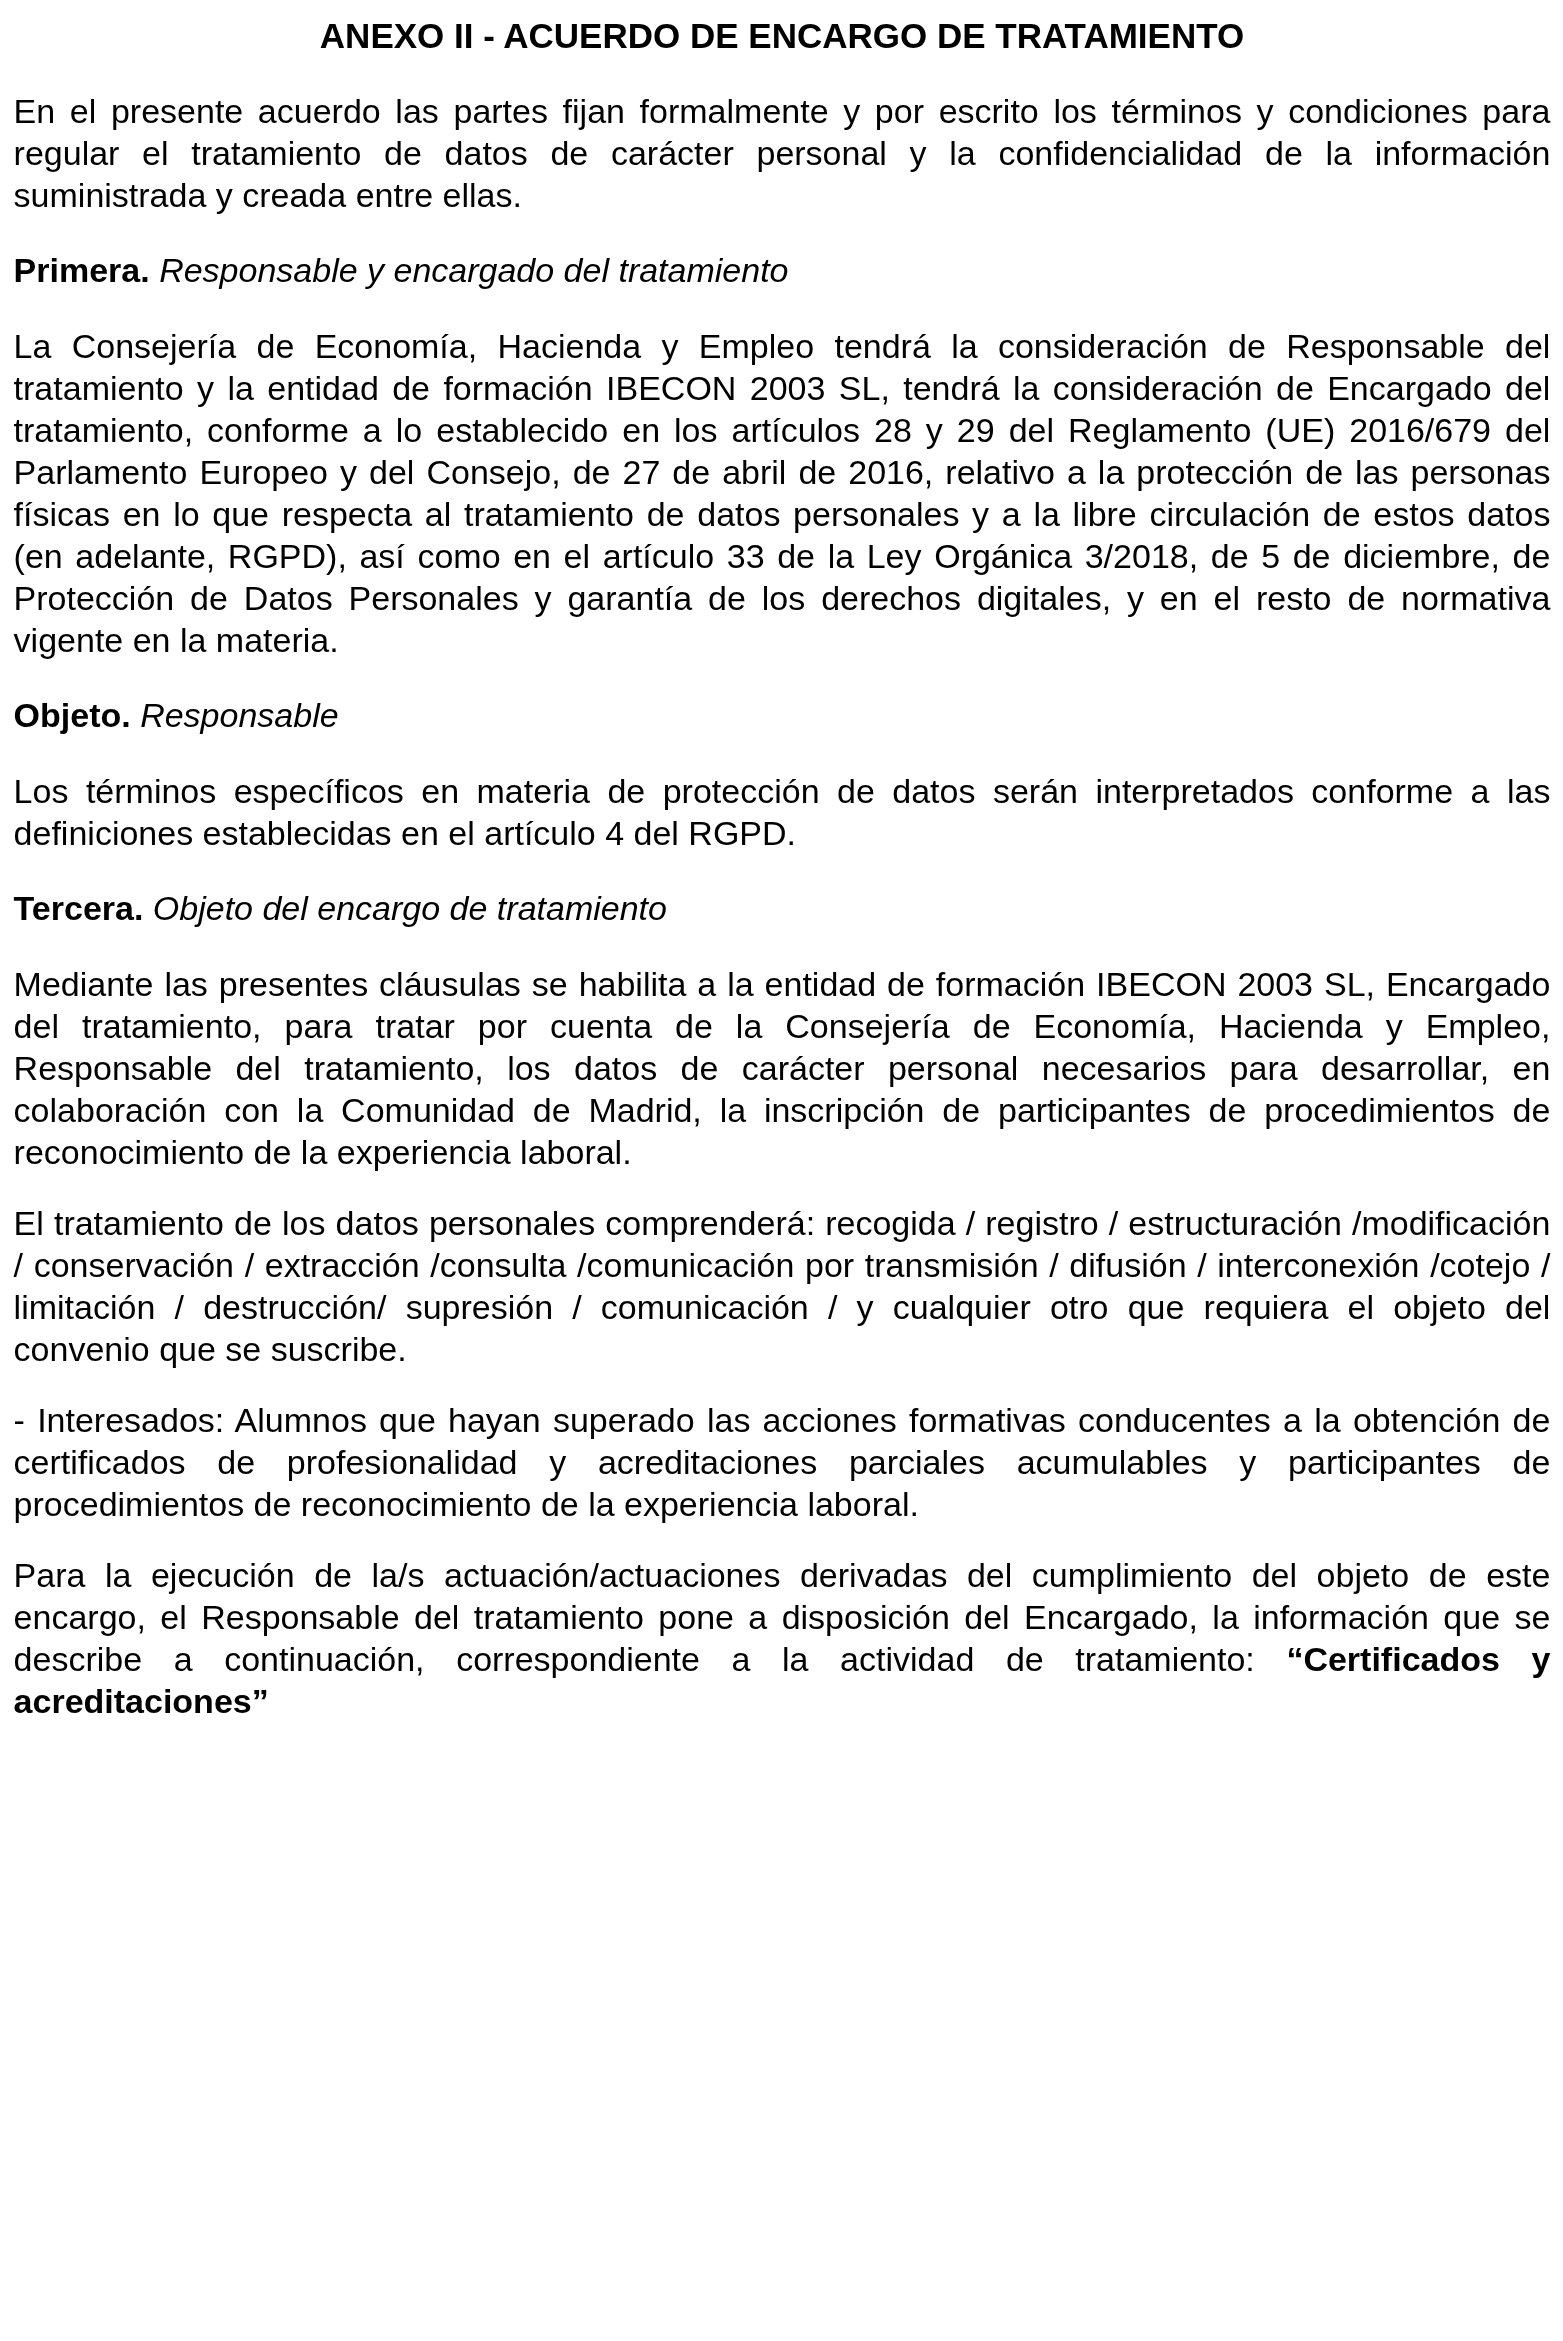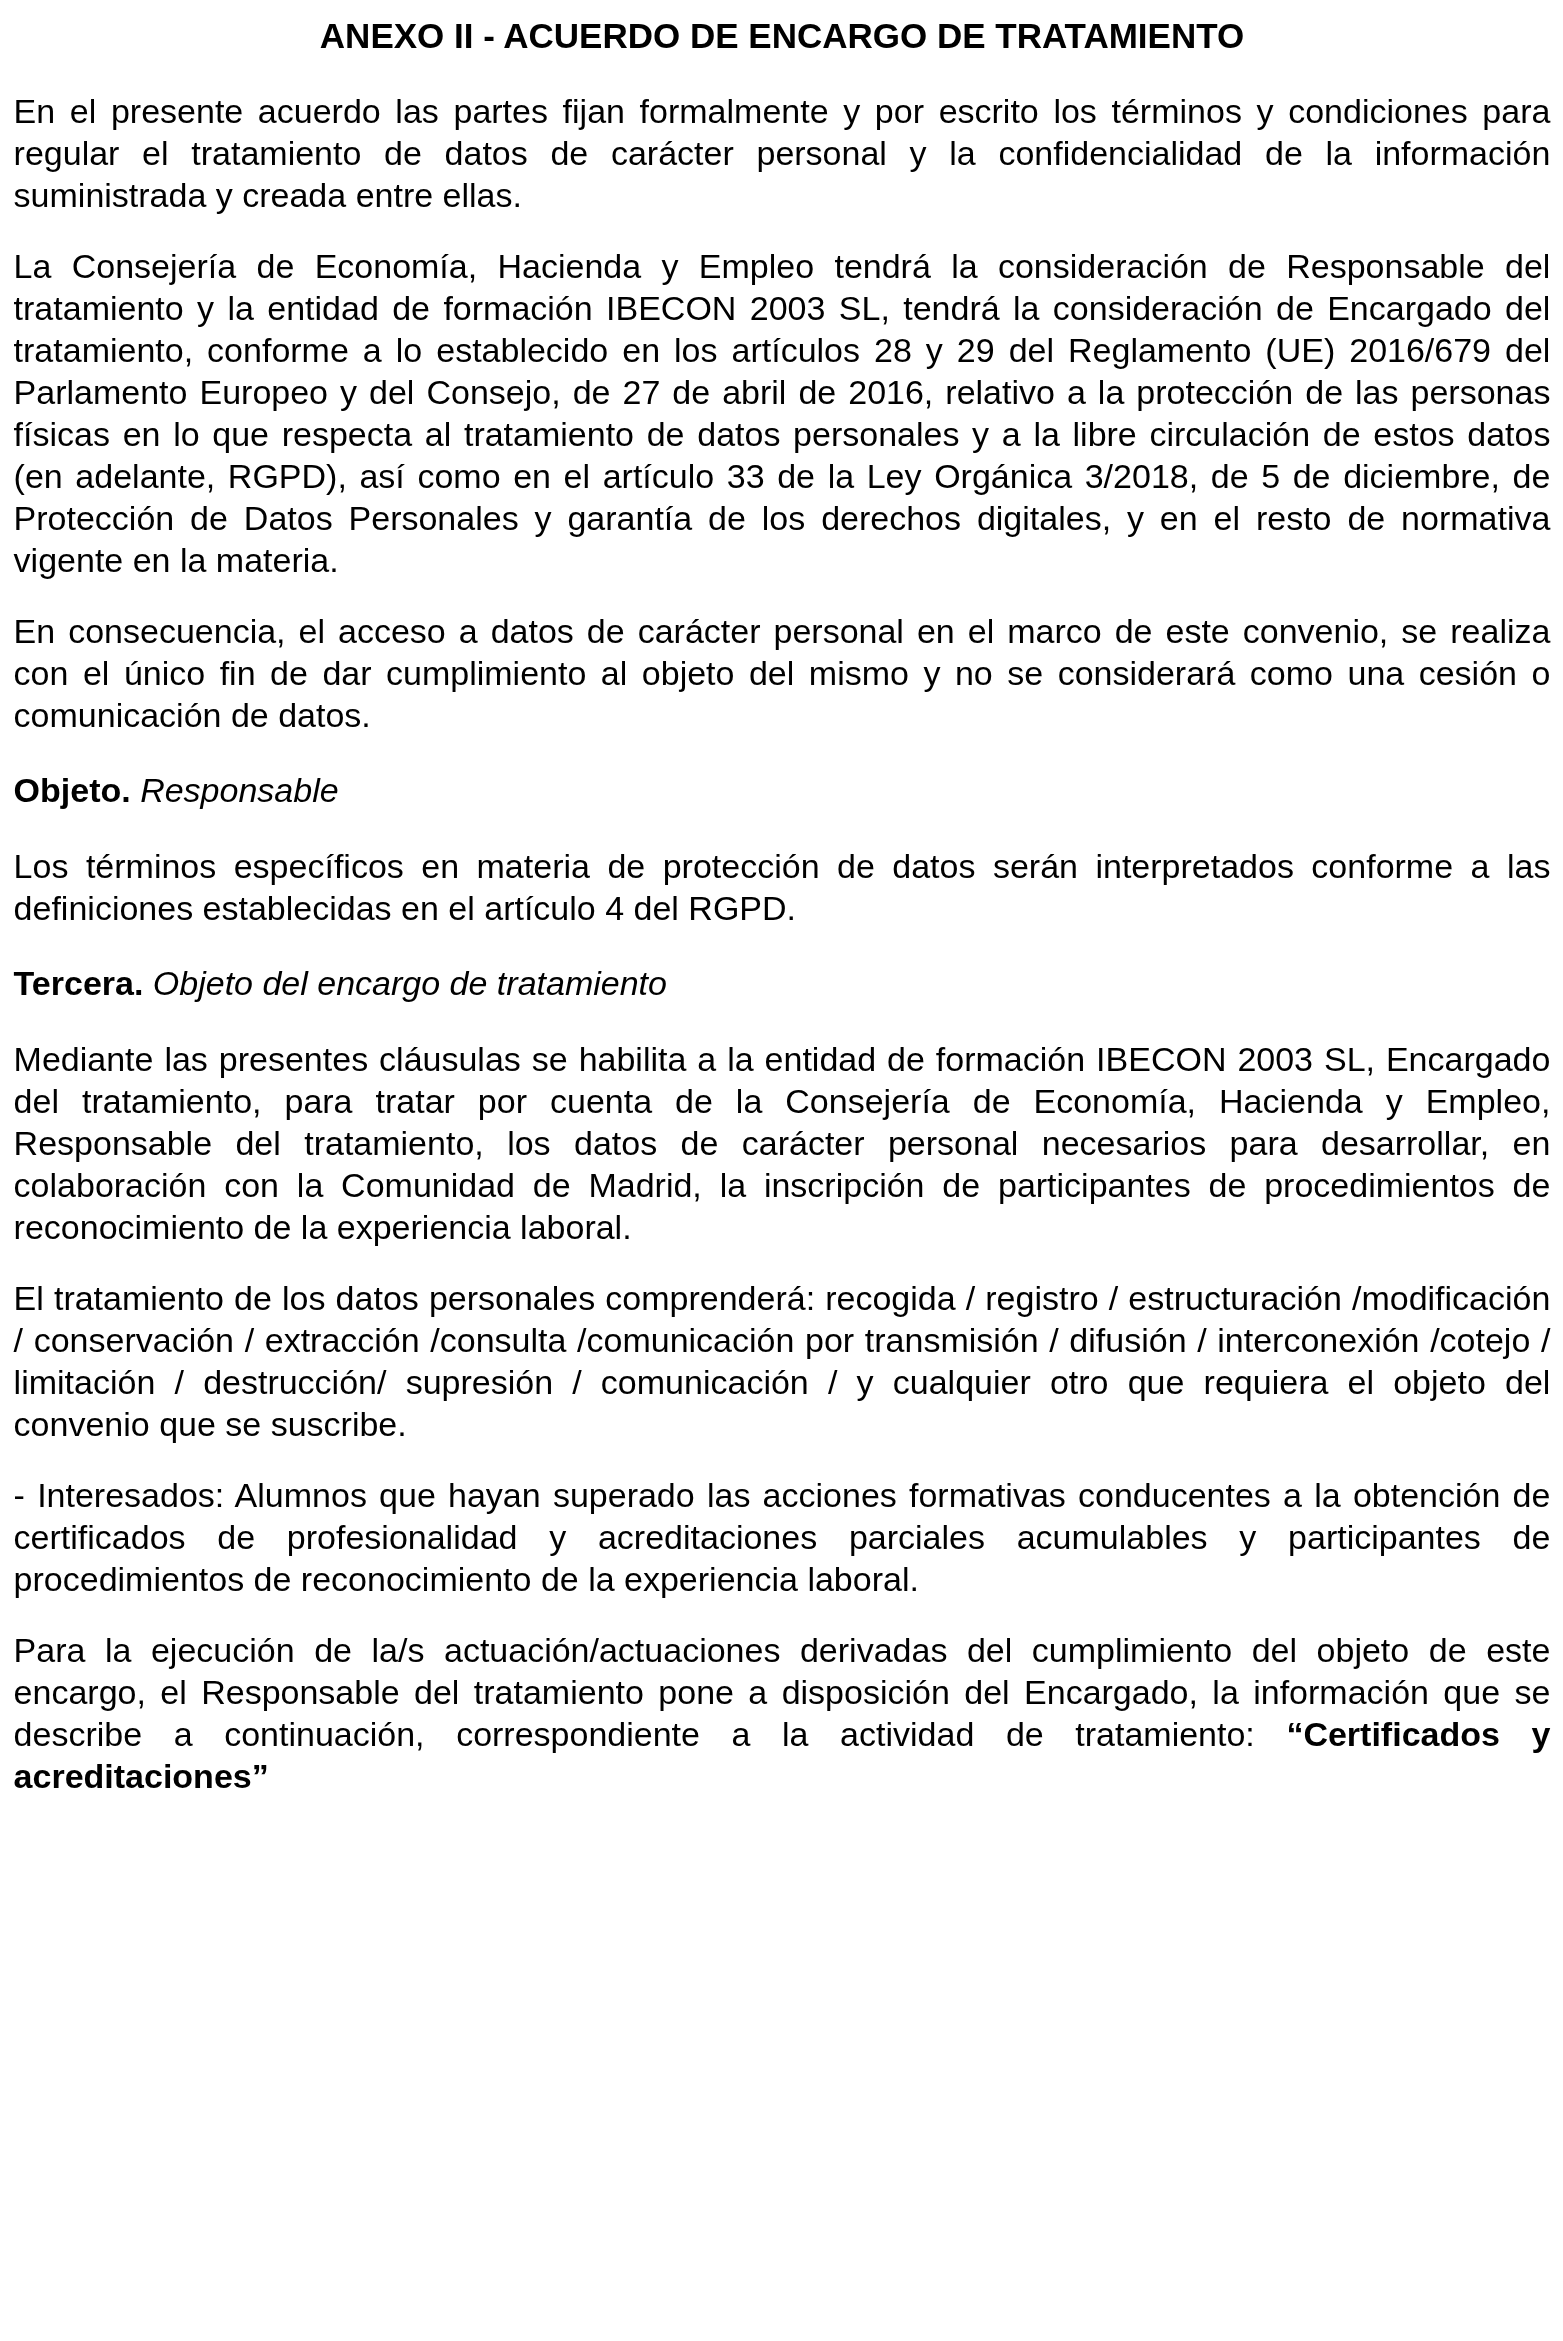--- a/index.html
+++ b/index.html
@@ -44,22 +44,22 @@
   .run-bold   { font-weight: bold; }
   .run-italic { font-style: italic; }
 </style>
 </head>
 <body>
 
 <main class="page">
   <h1 class="doc-title">ANEXO II - ACUERDO DE ENCARGO DE TRATAMIENTO</h1>
   <div>
       <p class="paragraph"><span>En el presente acuerdo las partes fijan formalmente y por escrito los términos y condiciones para regular el tratamiento de datos de carácter personal y la confidencialidad de la información suministrada y creada entre ellas.</span></p>
+      <h2 class="heading"><span class="run-bold">Primera. </span><span class="run-italic">Responsable y encargado del tratamiento</span></h2>
       <p class="paragraph"><span>La Consejería de Economía, Hacienda y Empleo tendrá la consideración de Responsable del tratamiento y la entidad de formación IBECON 2003 SL, tendrá la consideración de Encargado del tratamiento, conforme a lo establecido en los artículos 28 y 29 del Reglamento (UE) 2016/679 del Parlamento Europeo y del Consejo, de 27 de abril de 2016, relativo a la protección de las personas físicas en lo que respecta al tratamiento de datos personales y a la libre circulación de estos datos (en adelante, RGPD), así como en el artículo 33 de la Ley Orgánica 3/2018, de 5 de diciembre, de Protección de Datos Personales y garantía de los derechos digitales, y en el resto de normativa vigente en la materia.</span></p>
-      <p class="paragraph"><span>En consecuencia, el acceso a datos de carácter personal en el marco de este convenio, se realiza con el único fin de dar cumplimiento al objeto del mismo y no se considerará como una cesión o comunicación de datos.</span></p>
       <h2 class="heading"><span class="run-bold">Objeto. </span><span class="run-italic">Responsable</span></h2>
       <p class="paragraph"><span>Los términos específicos en materia de protección de datos serán interpretados conforme a las definiciones establecidas en el artículo 4 del RGPD.</span></p>
       <h2 class="heading"><span class="run-bold">Tercera. </span><span class="run-italic">Objeto del encargo de tratamiento</span></h2>
       <p class="paragraph"><span>Mediante las presentes cláusulas se habilita a la entidad de formación IBECON 2003 SL, Encargado del tratamiento, para tratar por cuenta de la Consejería de Economía, Hacienda y Empleo, Responsable del tratamiento, los datos de carácter personal necesarios para desarrollar, en colaboración con la Comunidad de Madrid, la inscripción de participantes de procedimientos de reconocimiento de la experiencia laboral.</span></p>
       <p class="paragraph"><span>El tratamiento de los datos personales comprenderá: recogida / registro / estructuración /modificación / conservación / extracción /consulta /comunicación por transmisión / difusión / interconexión /cotejo / limitación / destrucción/ supresión / comunicación / y cualquier otro que requiera el objeto del convenio que se suscribe.</span></p>
       <p class="paragraph"><span>- Interesados: Alumnos que hayan superado las acciones formativas conducentes a la obtención de certificados de profesionalidad y acreditaciones parciales acumulables y participantes de procedimientos de reconocimiento de la experiencia laboral.</span></p>
       <p class="paragraph"><span>Para la ejecución de la/s actuación/actuaciones derivadas del cumplimiento del objeto de este encargo, el Responsable del tratamiento pone a disposición del Encargado, la información que se describe a continuación, correspondiente a la actividad de tratamiento: </span><span class="run-bold">“Certificados y acreditaciones”</span></p>
     </div>
 </main>
 

